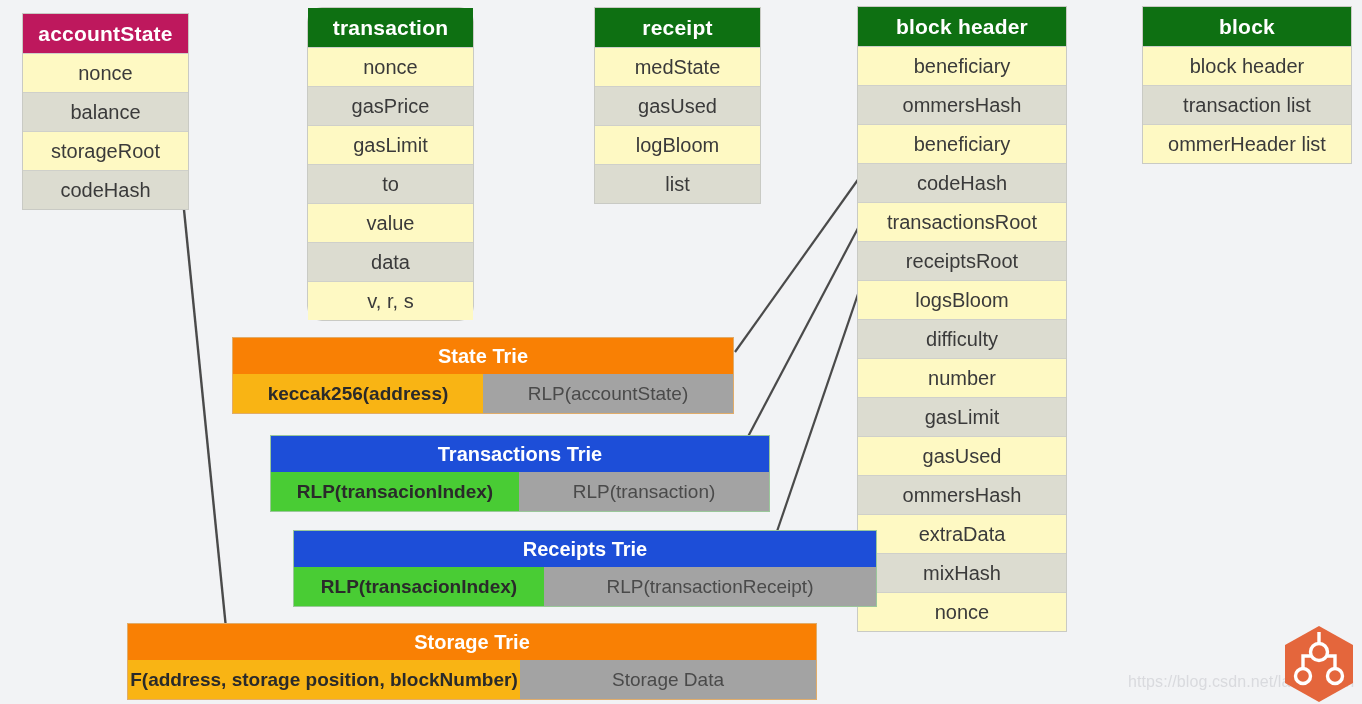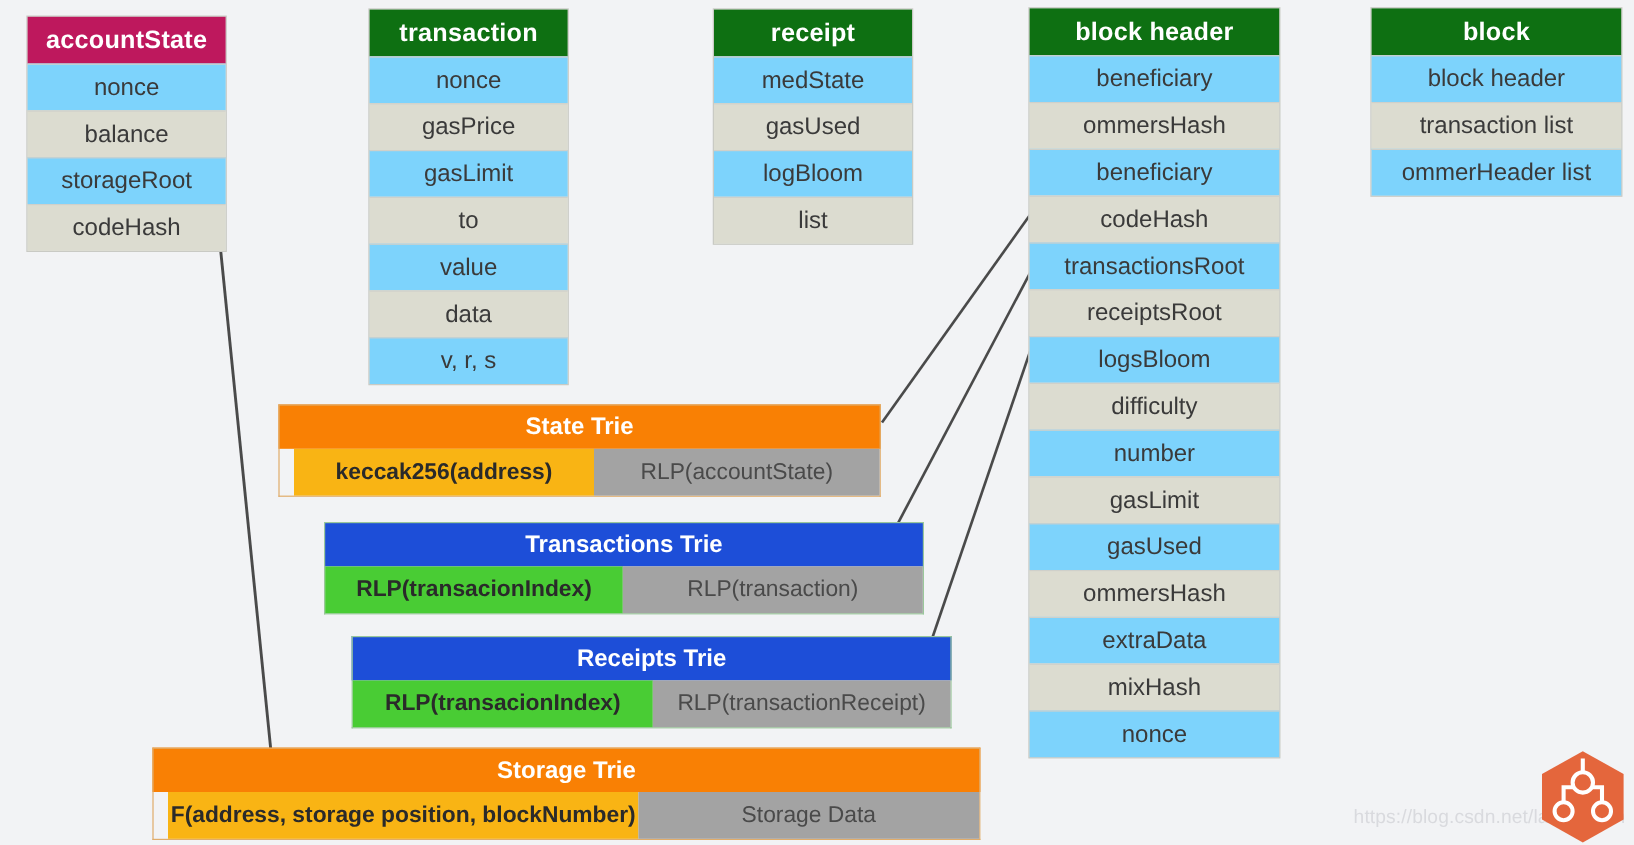--- a/index.html
+++ b/index.html
@@ -35,21 +35,21 @@
   .entity .erow {
     text-align: center;
     color: #3a3a3a;
     font-size: 20px;
     line-height: 38px;
     height: 38px;
     border-top: 1px solid #cfd0ca;
     white-space: nowrap;
     overflow: hidden;
   }
-  .entity .erow.odd  { background: #7dd3fc; }
+  .entity .erow.odd  { background: #fef9c3; }
   .entity .erow.even { background: #dcdcd0; }
 
   .head-green  { background: #0e7012; }
   .head-orange { background: #be185d; }
 
   
   .trie {
     position: absolute;
     box-sizing: border-box;
   }
@@ -83,21 +83,21 @@
     justify-content: center;
     font-size: 19px;
     color: #4a4a4a;
     background: #a3a3a3;
     box-sizing: border-box;
     flex: 1;
     white-space: nowrap;
   }
 
   .trie.orange .thead { background: #f98004; border: 1px solid #e0ac6a; border-bottom: none; }
-  .trie.orange .trow  { border: 1px solid #e0ac6a; border-top: none; padding-left: 12px; }
+  .trie.orange .trow  { border: 1px solid #e0ac6a; border-top: none; }
   .trie.orange .tkey  { background: #f9b414; }
 
   .trie.green .thead { background: #1d4ed8; border: 1px solid #9ac79a; border-bottom: none; }
   .trie.green .trow  { border: 1px solid #9ac79a; border-top: none; }
   .trie.green .tkey  { background: #49cc34; }
 
   
   #connectors {
     position: absolute;
     left: 0; top: 0;
@@ -134,21 +134,21 @@
 </svg>
 
 <div class="entity" style="left:22px; top:13px; width:167px;">
   <div class="ehead head-orange">accountState</div>
   <div class="erow odd">nonce</div>
   <div class="erow even">balance</div>
   <div class="erow odd">storageRoot</div>
   <div class="erow even">codeHash</div>
 </div>
 
-<div class="entity" style="left:307px; top:7px; width:167px;">
+<div class="entity" style="left:307px; top:7px; width:167px;border-radius:15px;">
   <div class="ehead head-green">transaction</div>
   <div class="erow odd">nonce</div>
   <div class="erow even">gasPrice</div>
   <div class="erow odd">gasLimit</div>
   <div class="erow even">to</div>
   <div class="erow odd">value</div>
   <div class="erow even">data</div>
   <div class="erow odd">v, r, s</div>
 </div>
 
@@ -195,21 +195,21 @@
 </div>
 
 <div class="trie green" style="left:270px; top:435px; width:500px;">
   <div class="thead">Transactions Trie</div>
   <div class="trow">
     <div class="tkey" style="width:248px;">RLP(transacionIndex)</div>
     <div class="tval">RLP(transaction)</div>
   </div>
 </div>
 
-<div class="trie green" style="left:293px; top:530px; width:500px;">
+<div class="trie green" style="left:293px; top:530px; width:584px;">
   <div class="thead">Receipts Trie</div>
   <div class="trow">
     <div class="tkey" style="width:250px;">RLP(transacionIndex)</div>
     <div class="tval">RLP(transactionReceipt)</div>
   </div>
 </div>
 
 <div class="trie orange" style="left:127px; top:623px; width:690px;">
   <div class="thead">Storage Trie</div>
   <div class="trow">

